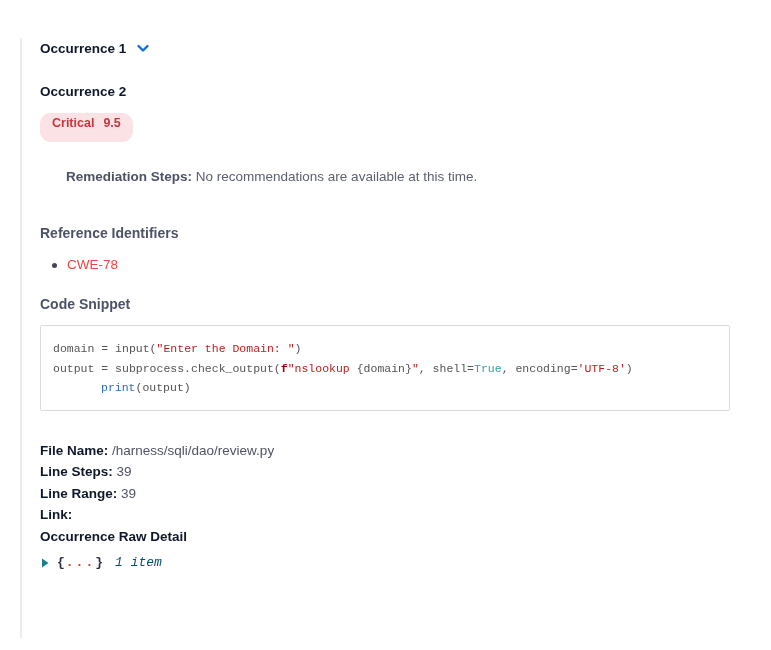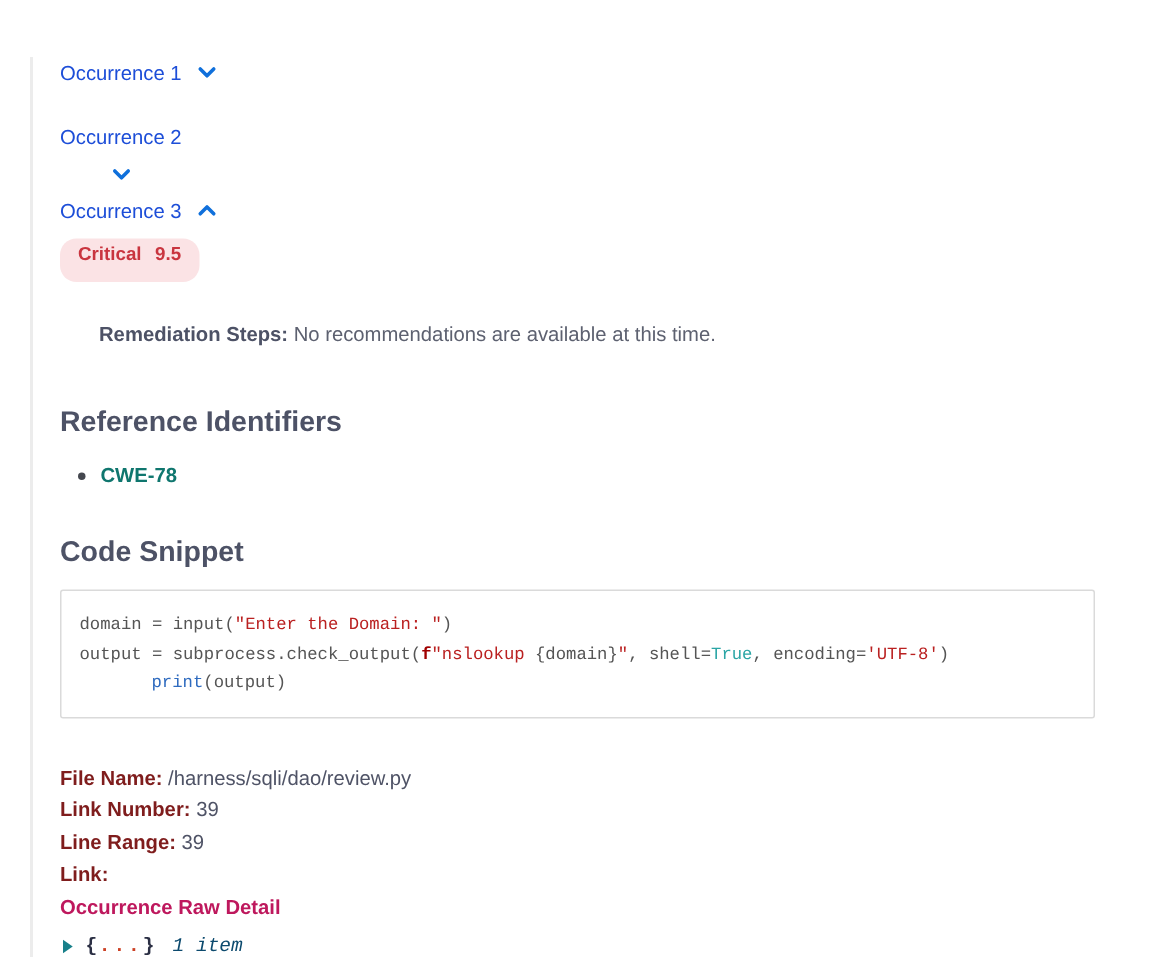--- a/index.html
+++ b/index.html
@@ -19,66 +19,66 @@
     padding-left: 18px;
     min-height: 600px;
   }
   .occ-header {
     display: flex; align-items: center; gap: 10px;
     height: 20px; cursor: pointer; width: max-content;
   }
   .occ-header-1 { margin-top: 20px; }
   .occ-header-2 { margin-top: 26px; flex-direction: column; }
   .occ-header-3 { margin-top: 26px; }
-  .occ-title { font-size: 13.5px; font-weight: 400; color: #1d4ed8; }
+  .occ-title { font-size: 13.5px; font-weight: 700; color: #0f172a; }
   .chevron { display: inline-flex; width: 14px; height: 14px; }
   .chevron svg { width: 14px; height: 14px; }
 
   .severity-badge {
     display: inline-flex; align-items: center; gap: 9px;
     margin-top: 9px;
     background: #FBE3E5; border-radius: 11px;
     padding: 3px 12px 12px 12px;
     font-size: 12.5px; font-weight: 700; color: #C9353F;
   }
   .remediation { margin-top: 25px; font-size: 13.5px; color: #5D6170; line-height: 19px; padding-left: 26px; }
   .label-bold { font-weight: 700; color: #4D5266; }
 
-  .section-heading { margin-top: 39px; font-size: 19px; font-weight: 700; color: #4D5266; }
+  .section-heading { margin-top: 39px; font-size: 14px; font-weight: 700; color: #4D5266; }
   .ref-list { margin-top: 15px; padding-left: 27px; list-style: none; }
   .ref-list li { position: relative; font-size: 13.5px; line-height: 18px; }
   .ref-list li::before {
     content: ""; position: absolute; left: -15px; top: 6.5px;
     width: 5px; height: 5px; border-radius: 50%; background: #44474F;
   }
-  a.link { color: #0f766e; text-decoration: none; cursor: pointer; font-weight: bold; }
+  a.link { color: #ef4444; text-decoration: none; cursor: pointer; }
 
-  .code-heading { margin-top: 32px; }
+  .code-heading { margin-top: 22px; }
   .code-box {
     margin-top: 13px;
     width: 690px;
     border: 1px solid #DADADA;
     border-radius: 2px;
     background: #FFFFFF;
     padding: 13px 12px 12px 12px;
     font-family: "Liberation Mono", "DejaVu Sans Mono", monospace;
     font-size: 11.5px; line-height: 19.5px;
     white-space: pre; overflow: hidden;
   }
   .tok-plain   { color: #555555; }
   .tok-str     { color: #BA2121; }
   .tok-fstr    { color: #A00000; font-weight: 700; }
   .tok-kw      { color: #2AA5A5; }
   .tok-builtin { color: #2F6BBF; margin-left: 48px; }
 
   .meta-block { margin-top: 29px; }
   .meta-line { font-size: 13.5px; line-height: 21.5px; color: #4F5366; }
-  .meta-line .label-bold { color: #7f1d1d; }
+  .meta-line .label-bold { color: #0f172a; }
   .url-line { font-size: 13.5px; line-height: 21.5px; }
-  .raw-heading { margin-top: 0; font-size: 13.5px; font-weight: 700; color: #be185d; line-height: 21.5px; }
+  .raw-heading { margin-top: 0; font-size: 13.5px; font-weight: 700; color: #0f172a; line-height: 21.5px; }
 
   .json-row {
     margin-top: 8px; display: flex; align-items: center; gap: 7px;
     font-family: "Liberation Mono", "DejaVu Sans Mono", monospace;
     font-size: 13px;
   }
   .json-arrow { display: inline-flex; width: 10px; height: 10px; cursor: pointer; }
   .json-brace { color: #2B2F44; font-weight: 700; letter-spacing: 1px; }
   .json-dots { color: #CC4125; font-weight: 700; letter-spacing: 2px; }
   .json-meta { color: #0c4a6e; font-style: italic; margin-left: 4px; }
@@ -101,49 +101,41 @@
 
     <div class="occ-header occ-header-2">
       <span class="occ-title">Occurrence 2</span>
       <span class="chevron">
         <svg viewBox="0 0 14 14" fill="none">
             <path d="M2.5 5l4.5 4.5L11.5 5" stroke="#1070DB" stroke-width="2.4" stroke-linecap="round" stroke-linejoin="round"></path>
           </svg>
       </span>
     </div>
 
-    <div class="occ-header occ-header-3">
-      <span class="occ-title">Occurrence 3</span>
-      <span class="chevron">
-        <svg viewBox="0 0 14 14" fill="none">
-            <path d="M2.5 9.5L7 5l4.5 4.5" stroke="#1070DB" stroke-width="2.4" stroke-linecap="round" stroke-linejoin="round"></path>
-          </svg>
-      </span>
-    </div>
 
     <div>
 
       <div class="severity-badge">
         <span>Critical</span>
           <span>9.5</span>
       </div>
 
       <p class="remediation"><span class="label-bold">Remediation Steps:</span> <span>No recommendations are available at this time.</span></p>
 
       <div class="section-heading">Reference Identifiers</div>
       <ul class="ref-list">
         <li><a class="link">CWE-78</a></li>
       </ul>
 
       <div class="section-heading code-heading">Code Snippet</div>
       <pre class="code-box"><div><span class="tok-plain">domain = input(</span><span class="tok-str">"Enter the Domain: "</span><span class="tok-plain">)</span></div><div><span class="tok-plain">output = subprocess.check_output(</span><span class="tok-fstr">f</span><span class="tok-str">"nslookup </span><span class="tok-plain">{domain}</span><span class="tok-str">"</span><span class="tok-plain">, shell=</span><span class="tok-kw">True</span><span class="tok-plain">, encoding=</span><span class="tok-str">'UTF-8'</span><span class="tok-plain">)</span></div><div><span class="tok-builtin">print</span><span class="tok-plain">(output)</span></div></pre>
 
       <div class="meta-block">
         <div class="meta-line"><span class="label-bold">File Name:</span> <span>/harness/sqli/dao/review.py</span></div>
-        <div class="meta-line"><span class="label-bold">Link Number:</span> <span>39</span></div>
+        <div class="meta-line"><span class="label-bold">Line Steps:</span> <span>39</span></div>
         <div class="meta-line"><span class="label-bold">Line Range:</span> <span>39</span></div>
         <div class="meta-line"><span class="label-bold">Link:</span></div>
         <div class="raw-heading">Occurrence Raw Detail</div>
       </div>
 
       <div class="json-row">
         <span class="json-arrow">
           <svg viewBox="0 0 10 10">
               <path d="M2 0.5L8.5 5L2 9.5Z" fill="#18808A"></path>
             </svg>

